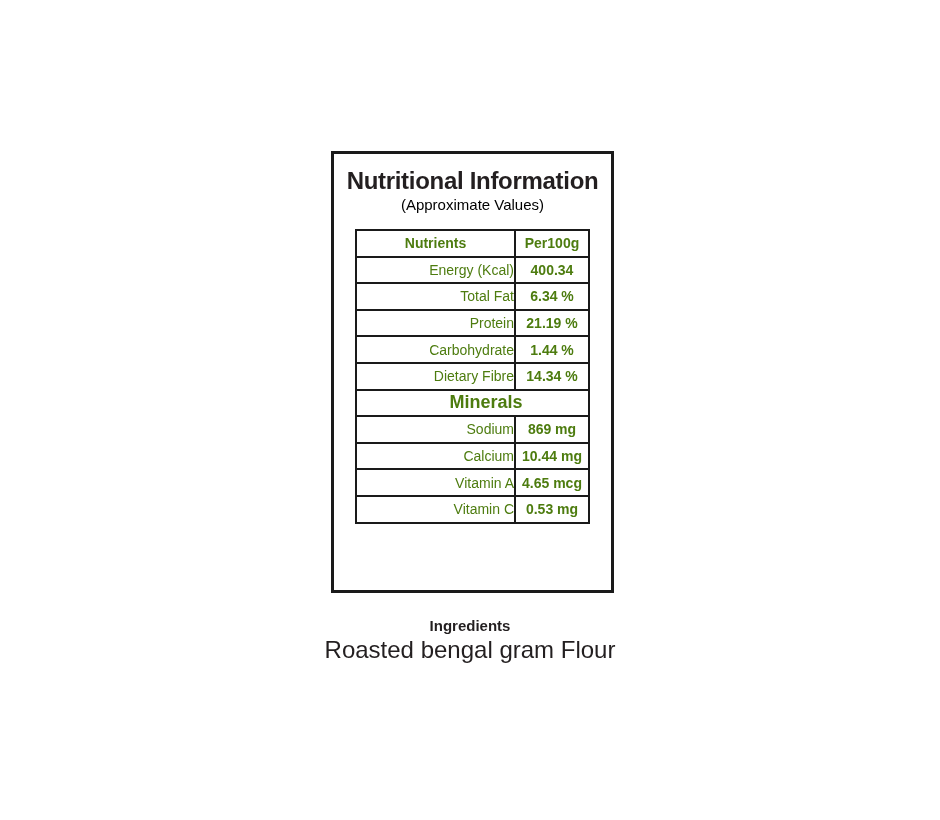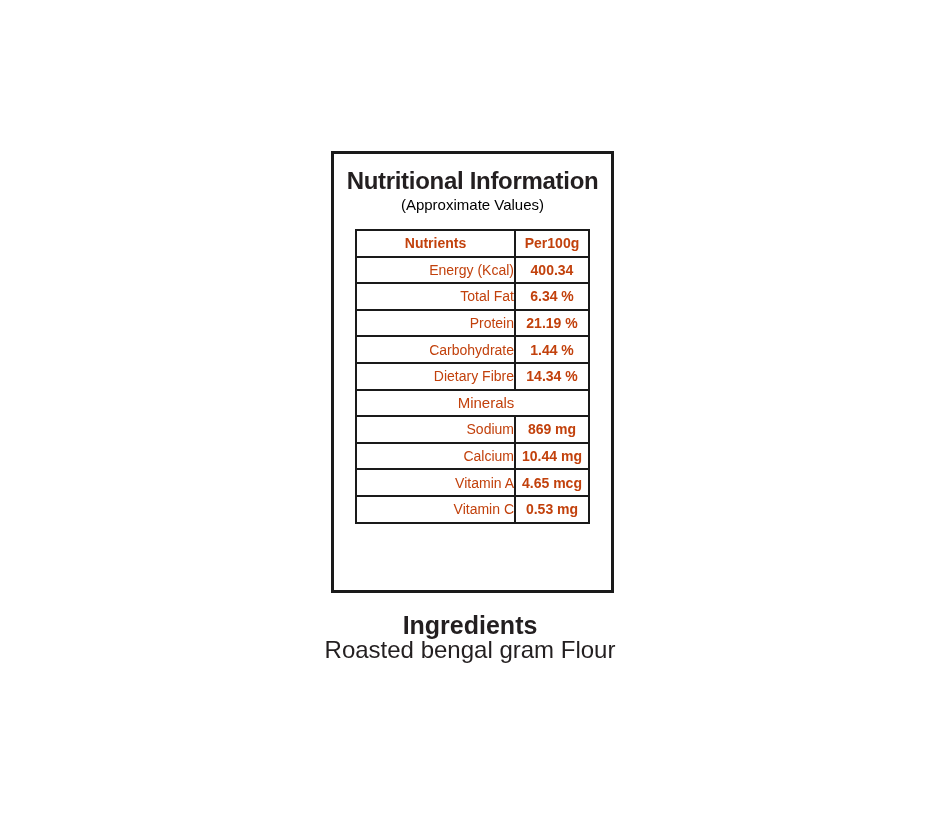--- a/index.html
+++ b/index.html
@@ -44,44 +44,44 @@
     border-collapse: collapse;
     table-layout: fixed;
   }
   .nutrition-table col.c1 { width: 159px; }
   .nutrition-table col.c2 { width: 74px; }
   .nutrition-table th,
   .nutrition-table td {
     border: 2px solid #1a1a1a;
     height: 26.6px;
     font-size: 14px;
-    color: #c2410c;
+    color: #4d7c0f;
     vertical-align: middle;
     overflow: hidden;
     white-space: nowrap;
   }
   .nutrition-table th { font-weight: bold; text-align: center; }
   .nutrition-table td.label { text-align: right; padding-left: 15px; font-weight: normal; }
   .nutrition-table td.value { text-align: center; font-weight: bold; }
   .nutrition-table td.section {
     text-align: center;
-    font-weight: normal;
-    font-size: 15px;
+    font-weight: bold;
+    font-size: 18px;
     padding-left: 27px;
   }
 
   .ingredients {
     position: absolute;
     left: 0; top: 613px;
     width: 940px;
     text-align: center;
     color: #231f20;
   }
   .ingredients-heading {
-    font-size: 25px;
+    font-size: 15px;
     font-weight: bold;
     line-height: 25px;
   }
   .ingredients-text {
     font-size: 24px;
     line-height: 24px;
   }
 </style>
 </head>
 <body>

